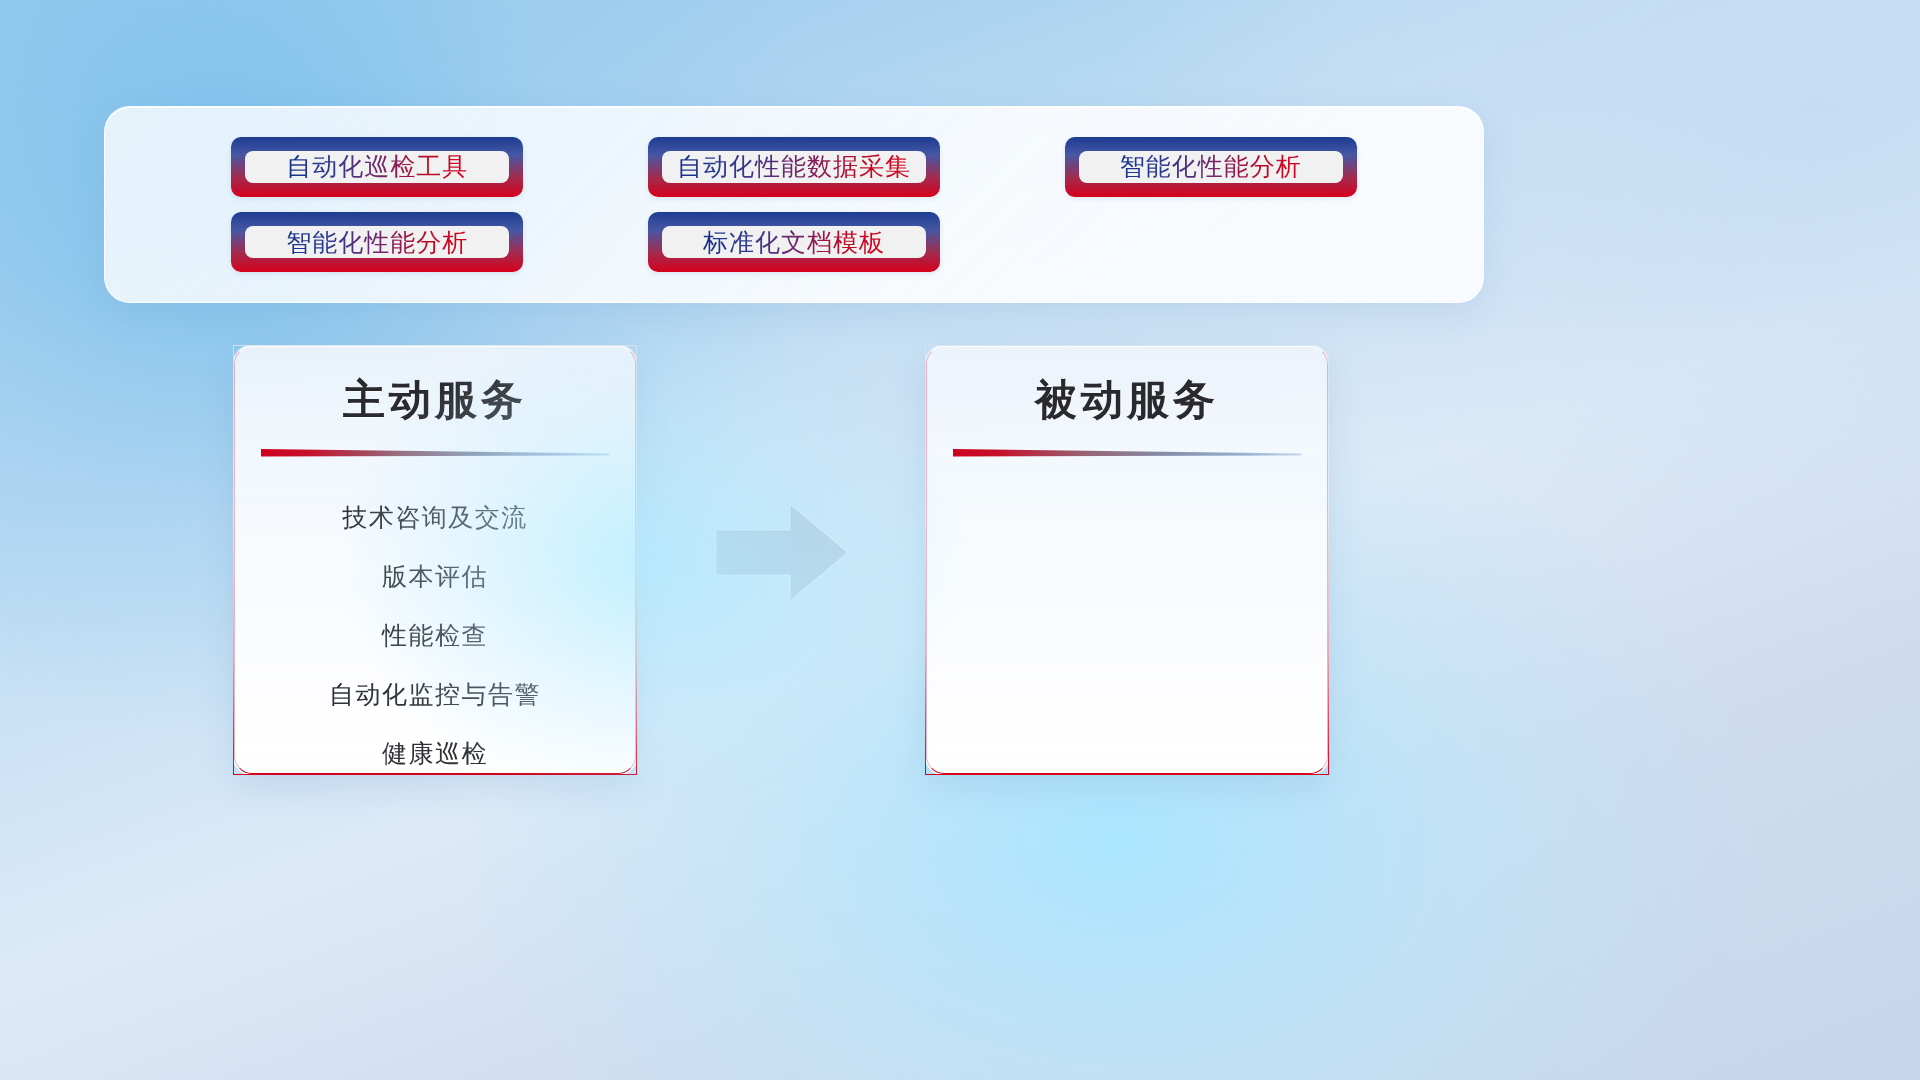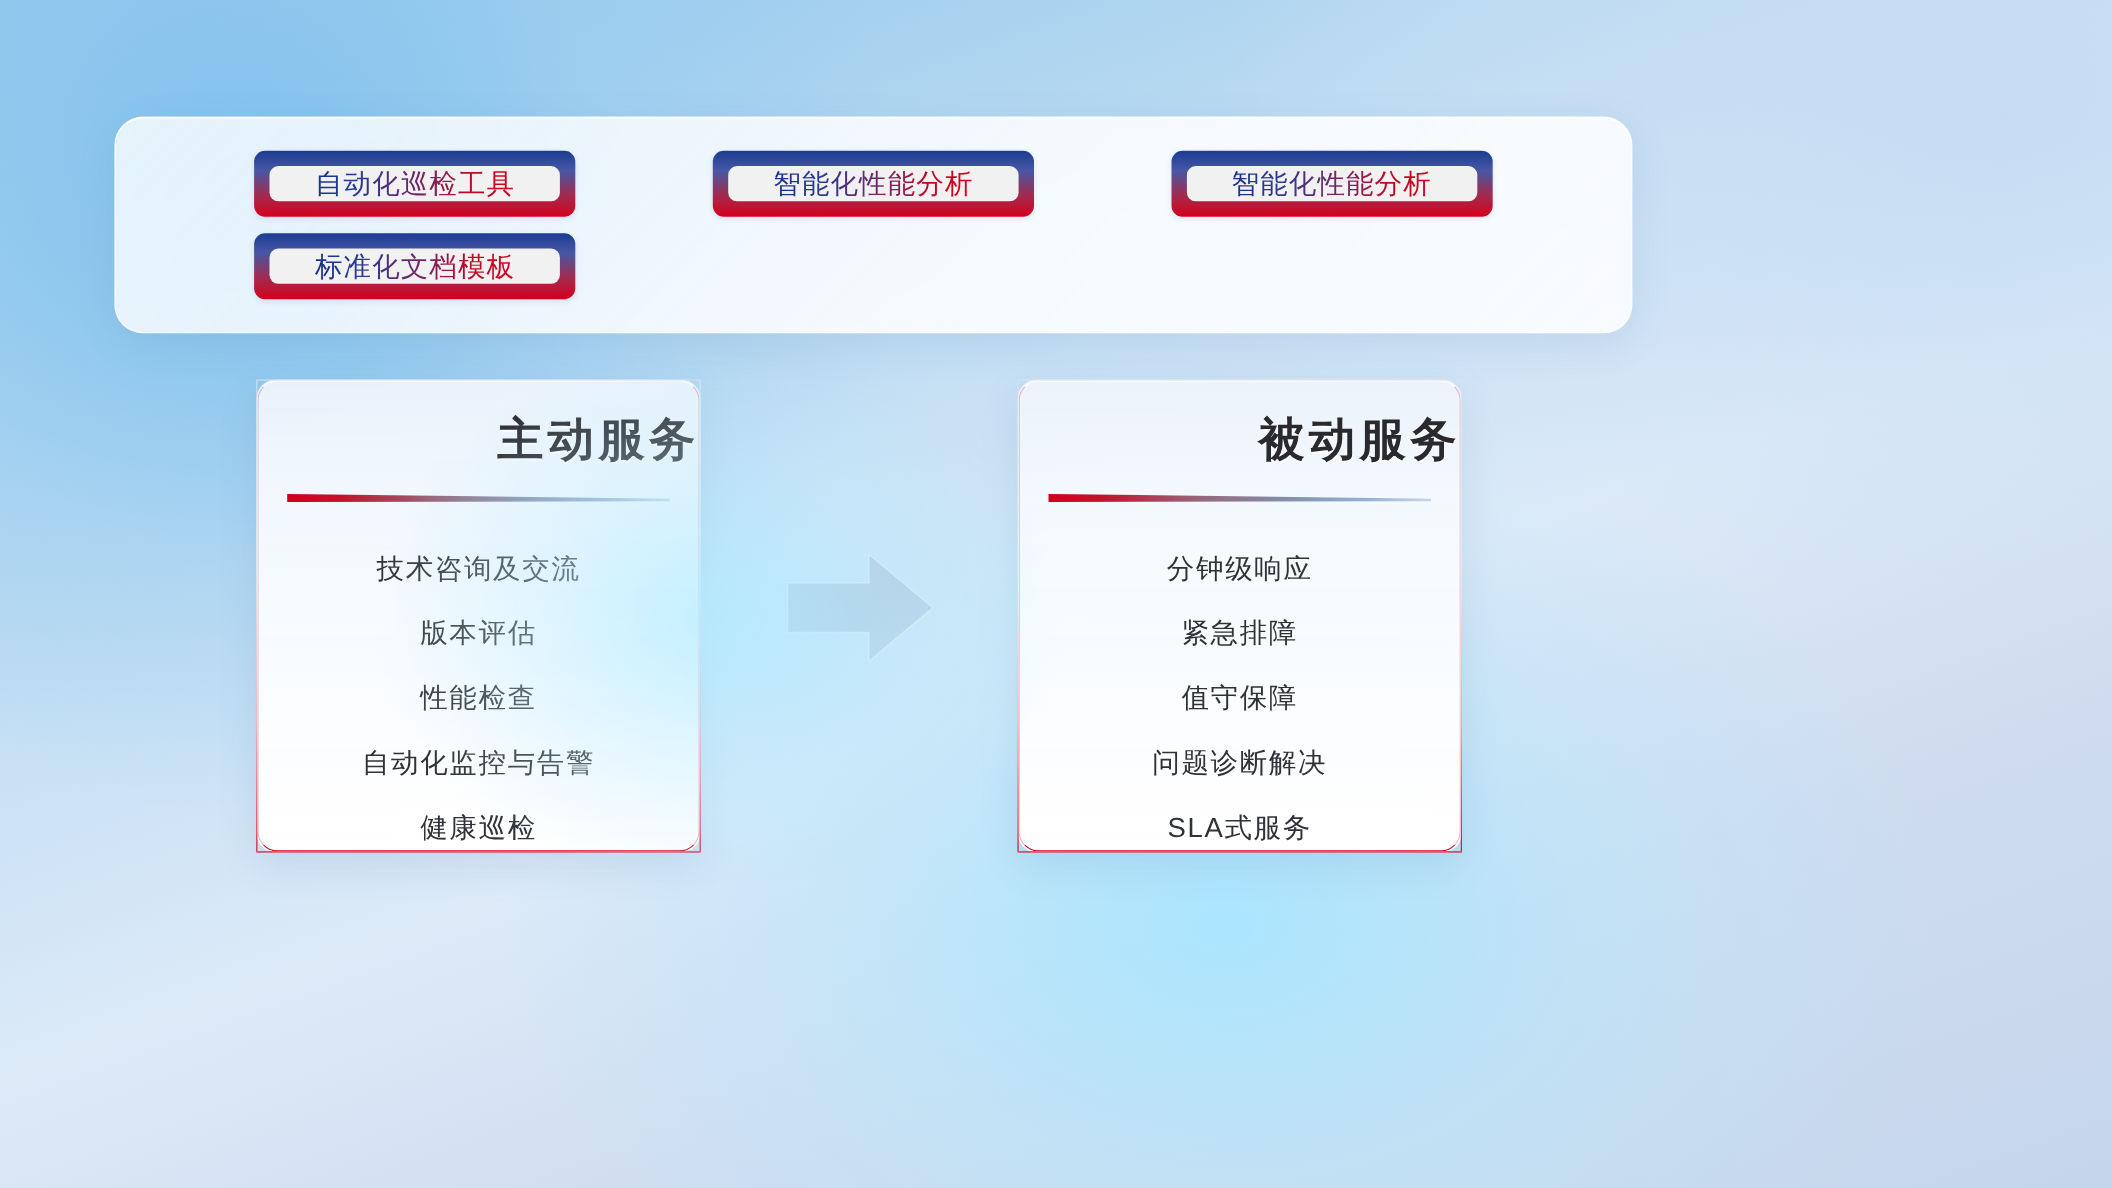--- a/index.html
+++ b/index.html
@@ -138,21 +138,21 @@
     border-radius:18px;
     border:1.4px solid transparent;
     border-top-color:rgba(255,255,255,0.9);
     pointer-events:none;
   }
   .card.left { left:233px; top:345px; }
   .card.right{ left:925px; top:345px; }
 
   .card-title{
     margin-top:26px;
-    text-align:right;
+    text-align:center;
     font-size:42px;
     font-weight:700;
     letter-spacing:4px;
     color:#2a2a2e;
     text-shadow:0 1px 1px rgba(255,255,255,0.8);
   }
   .divider{
     margin:19px auto 0;
     width:348px; height:11px;
     position:relative;
@@ -188,20 +188,25 @@
 <div id="stage">
 
   <div class="top-panel">
 
     <div class="pill">
       <div class="pill-inner">
         <span class="pill-label">自动化巡检工具</span>
       </div>
     </div>
 
+    <div class="pill">
+      <div class="pill-inner">
+        <span class="pill-label">自动化性能数据采集</span>
+      </div>
+    </div>
 
     <div class="pill">
       <div class="pill-inner">
         <span class="pill-label">智能化性能分析</span>
       </div>
     </div>
 
     <div class="pill">
       <div class="pill-inner">
         <span class="pill-label">智能化性能分析</span>
@@ -277,22 +282,15 @@
             <stop offset="38%" stop-color="#8f5669" stop-opacity="0.92"></stop>
             <stop offset="62%" stop-color="#6f7d9c" stop-opacity="0.85"></stop>
             <stop offset="84%" stop-color="#7f9cc6" stop-opacity="0.78"></stop>
             <stop offset="100%" stop-color="#9fb9da" stop-opacity="0.55"></stop>
           </linearGradient>
         </defs>
         <path d="M0,2 L348,6.4 L348,8.6 L0,9.4 Z" fill="url(#divGradR)"></path>
       </svg>
     </div>
 
-    <div class="card-list">
-      <div class="card-item">分钟级响应</div>
-      <div class="card-item">紧急排障</div>
-      <div class="card-item">值守保障</div>
-      <div class="card-item">问题诊断解决</div>
-      <div class="card-item">SLA式服务</div>
-    </div>
   </div>
 
 </div>
 
 </body></html>

